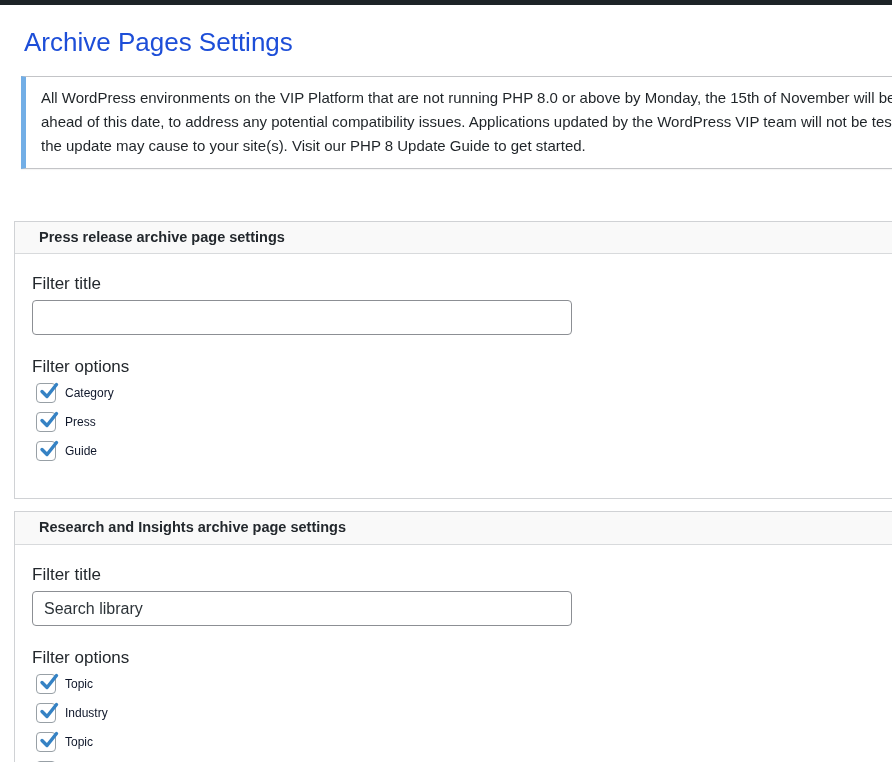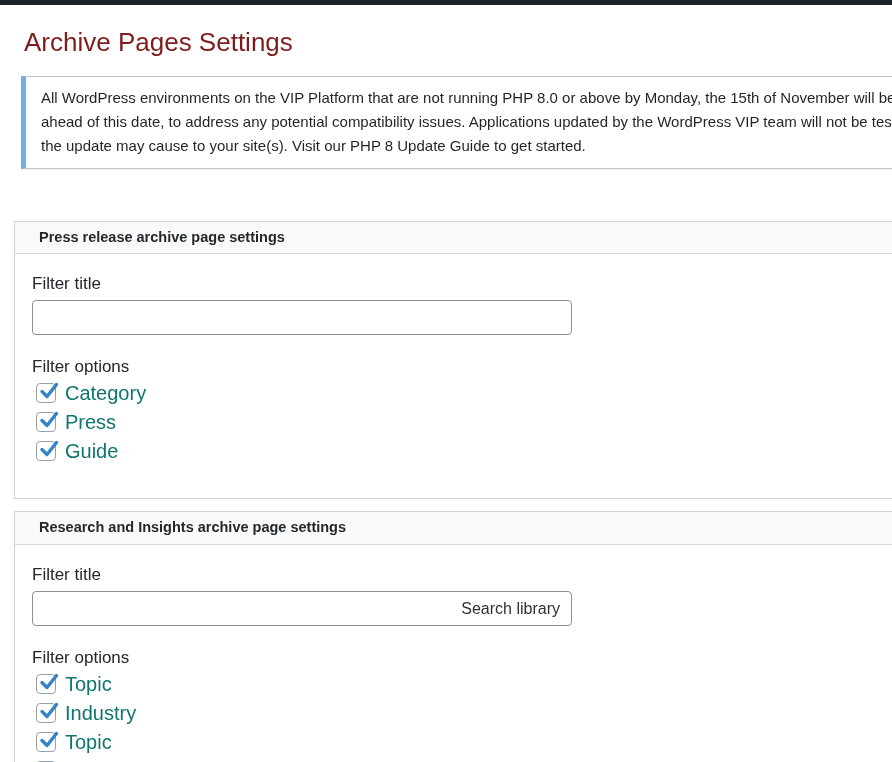--- a/index.html
+++ b/index.html
@@ -12,21 +12,21 @@
   }
   .admin-bar-edge {
     width: 100%; height: 5px;
     background: #1d2327;
   }
   .wrap { padding-top: 21px; }
   h1.page-title {
     margin-left: 24px;
     font-size: 26px;
     font-weight: 400;
-    color: #7f1d1d;
+    color: #1d4ed8;
     line-height: 1.25;
   }
   .notice {
     margin: 17px 0 0 21px;
     width: 1850px;
     background: #ffffff;
     border: 1px solid #c3c4c7;
     border-left: 5px solid #72aee6;
     box-shadow: 0 1px 1px rgba(0,0,0,.04);
     padding: 9px 15px 10px 15px;
@@ -71,21 +71,20 @@
     display: block;
     width: 540px; height: 35px;
     border: 1px solid #8c8f94;
     border-radius: 4px;
     background: #ffffff;
     font-family: "Liberation Sans", "DejaVu Sans", sans-serif;
     font-size: 16px;
     color: #2c3338;
     padding: 0 11px;
     outline: none;
-    text-align: right;
   }
   .option-row {
     display: flex;
     align-items: center;
     margin: 0 0 9px 4px;
     height: 20px;
     cursor: pointer;
   }
   .checkbox {
     position: relative;
@@ -97,22 +96,22 @@
     margin-right: 9px;
   }
   .checkbox svg {
     display: none;
     position: absolute;
     top: -4px; left: 1px;
     width: 22px; height: 22px;
   }
   .checkbox.is-checked svg { display: block; }
   .option-text {
-    font-size: 20px;
-    color: #0f766e;
+    font-size: 12px;
+    color: #0f172a;
     line-height: 20px;
   }
 </style>
 </head>
 <body>
 
 <div class="admin-bar-edge"></div>
 
 <div class="wrap">
 

